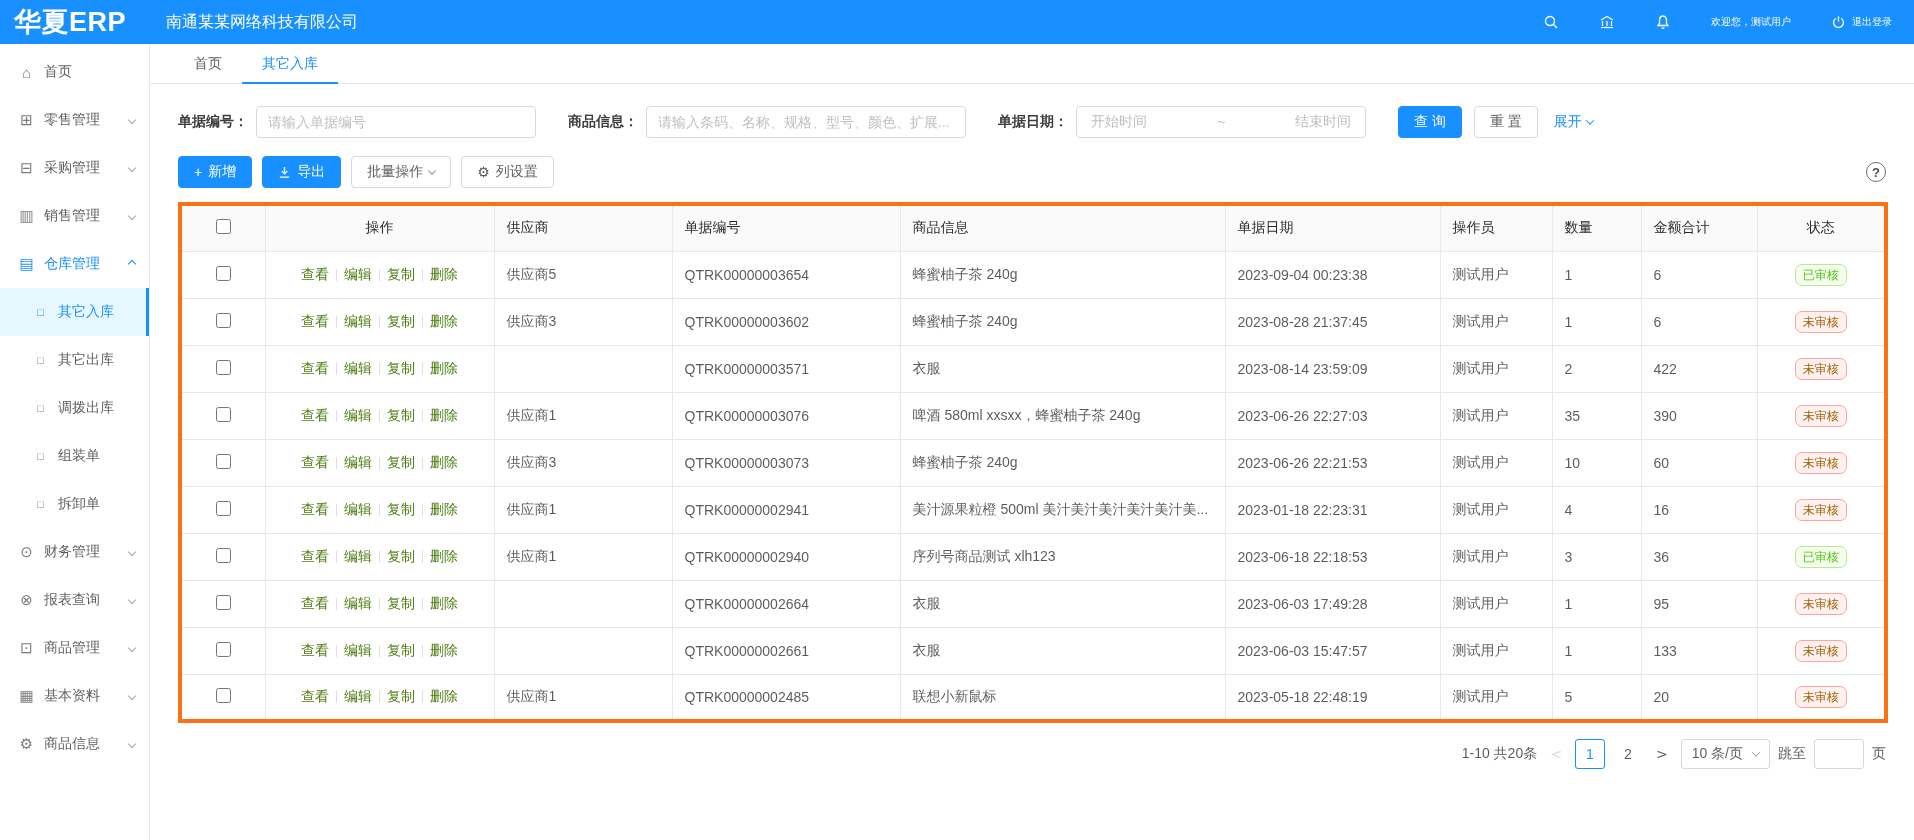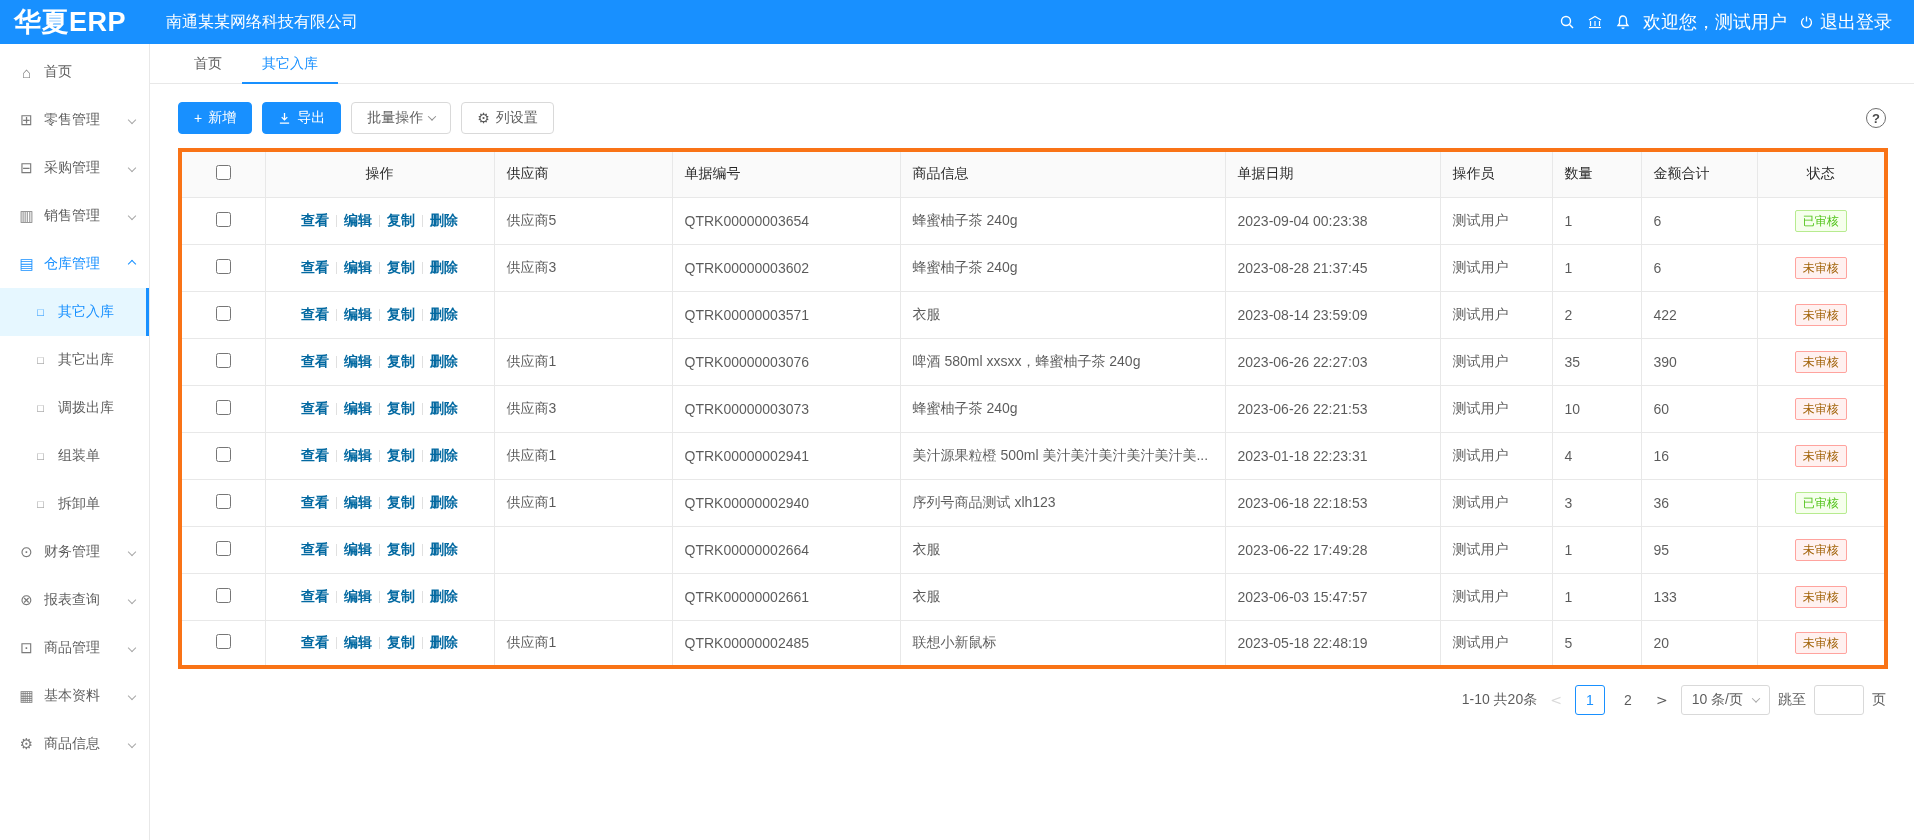--- a/index.html
+++ b/index.html
@@ -3,21 +3,21 @@
 <meta charset="utf-8">
 <style>
   * { margin:0; padding:0; box-sizing:border-box; }
   body { font-family:"Liberation Sans","DejaVu Sans",sans-serif; background:#fff; }
   .app { width:1914px; height:840px; display:flex; flex-direction:column; overflow:hidden; background:#fff; }
 
   
   .topbar { flex:0 0 44px; background:#1890ff; display:flex; align-items:center; color:#fff; }
   .logo { width:150px; padding-left:14px; font-size:27px; font-weight:bold; letter-spacing:.5px; white-space:nowrap; }
   .company { font-size:16px; margin-left:16px; white-space:nowrap; }
-  .top-right { margin-left:auto; display:flex; align-items:center; gap:12px; padding-right:22px; font-size:18px;font-family:Liberation Serif, serif; }
+  .top-right { margin-left:auto; display:flex; align-items:center; gap:40px; padding-right:22px; font-size:10px;font-family:Liberation Serif, serif; }
   .tico { display:flex; align-items:center; cursor:pointer; }
   .logout { display:flex; align-items:center; gap:6px; cursor:pointer; }
 
   
   .main { flex:1; display:flex; min-height:0; }
   .sidebar { width:150px; flex:0 0 150px; border-right:1px solid #e8e8e8; background:#fff; padding-top:4px; overflow:hidden; }
   .content { flex:1; min-width:0; background:#fff; display:flex; flex-direction:column; }
 
   
   .side-item { height:48px; display:flex; align-items:center; padding:0 14px 0 18px; font-size:14px; color:rgba(0,0,0,.65); cursor:pointer; }
@@ -57,23 +57,23 @@
   .help { margin-left:auto; width:20px; height:20px; border-radius:50%; border:1.6px solid #6e6e6e; color:#4a4a4a; display:flex; align-items:center; justify-content:center; font-size:13px; font-weight:bold; cursor:pointer; }
 
   
   .table-wrap { padding:14px 28px 0 28px; }
   table.grid { width:100%; border-collapse:collapse; table-layout:fixed; font-size:14px; color:rgba(0,0,0,.65); border:4px solid #f97316; }
   .grid th, .grid td { border-bottom:1px solid #e8e8e8; border-right:1px solid #e8e8e8; height:47px; padding:0 12px; overflow:hidden; white-space:nowrap; text-overflow:ellipsis; text-align:left; font-weight:normal; }
   .grid th:last-child, .grid td:last-child { border-right:none; }
   .grid thead th { background:#fafafa; color:rgba(0,0,0,.85); }
   .c-center { text-align:center !important; }
   input[type=checkbox] { width:15px; height:15px; cursor:pointer; }
-  .oplink { color:#0369a1; cursor:pointer; text-decoration:none;font-weight:bold; }
+  .oplink { color:#4d7c0f; cursor:pointer; text-decoration:none; }
   .opsep { display:inline-block; width:1px; height:12px; background:#e0e0e0; margin:0 7px; vertical-align:middle; }
-  .badge { display:inline-block; padding:0 7px; line-height:20px; font-size:12px; border-radius:2px; }
+  .badge { display:inline-block; padding:0 7px; line-height:20px; font-size:12px; border-radius:7px; }
   .badge.green { color:#52c41a; border:1px solid #b7eb8f; background:#f6ffed; }
   .badge.red { color:#a16207; border:1px solid #ffa39e; background:#fff1f0; }
 
   
   .pagination { display:flex; align-items:center; justify-content:flex-end; gap:8px; padding:16px 28px 0 28px; font-size:14px; color:rgba(0,0,0,.65); }
   .parrow { padding:0 5px; cursor:pointer; color:rgba(0,0,0,.65); font-family:"DejaVu Sans",sans-serif; }
   .parrow.disabled { color:#d9d9d9; cursor:default; }
   .pbtn { min-width:30px; height:30px; display:flex; align-items:center; justify-content:center; border-radius:3px; cursor:pointer; }
   .pbtn.current { border:1px solid #1890ff; color:#1890ff; background:#fff; }
   .psize { height:30px; border:1px solid #d9d9d9; border-radius:3px; display:flex; align-items:center; gap:10px; padding:0 10px; cursor:pointer; }
@@ -203,20 +203,38 @@
 
       <div class="tabbar">
         <div class="tab">
           <span>首页</span>
         </div>
         <div class="tab active">
           <span>其它入库</span>
         </div>
       </div>
 
+      <div class="filters">
+        <span class="flabel">单据编号：</span>
+        <input class="finput gap" style="width: 280px;" placeholder="请输入单据编号">
+        <span class="flabel">商品信息：</span>
+        <input class="finput gap" style="width: 320px;" placeholder="请输入条码、名称、规格、型号、颜色、扩展...">
+        <span class="flabel">单据日期：</span>
+        <div class="daterange gap">
+          <span>开始时间</span>
+          <span>~</span>
+          <span>结束时间</span>
+        </div>
+        <button class="btn primary" style="margin-right:12px;">查 询</button>
+        <button class="btn" style="margin-right:16px;">重 置</button>
+        <span class="link">
+          <span>展开</span>
+          <i class="chev"></i>
+        </span>
+      </div>
 
       <div class="toolbar">
         <button class="btn primary">
           <span>+</span>
           <span>新增</span>
         </button>
         <button class="btn primary">
           <span style="display:flex;">
             <svg width="13" height="13" viewBox="0 0 14 14" fill="none" stroke="#fff" stroke-width="1.4">
                 <path d="M7 1 v7 M4 5.5 L7 8.5 L10 5.5 M2 12 h10"></path>
@@ -347,21 +365,21 @@
                 <td>3</td>
                 <td>36</td>
                 <td class="c-center"><span class="badge green">已审核</span></td>
               </tr>
               <tr>
                 <td class="c-center"><input type="checkbox" style=""></td>
                 <td class="c-center"><a class="oplink">查看</a><span class="opsep"></span><a class="oplink">编辑</a><span class="opsep"></span><a class="oplink">复制</a><span class="opsep"></span><a class="oplink">删除</a></td>
                 <td></td>
                 <td>QTRK00000002664</td>
                 <td>衣服</td>
-                <td>2023-06-22 17:49:28</td>
+                <td>2023-06-03 17:49:28</td>
                 <td>测试用户</td>
                 <td>1</td>
                 <td>95</td>
                 <td class="c-center"><span class="badge red">未审核</span></td>
               </tr>
               <tr>
                 <td class="c-center"><input type="checkbox" style=""></td>
                 <td class="c-center"><a class="oplink">查看</a><span class="opsep"></span><a class="oplink">编辑</a><span class="opsep"></span><a class="oplink">复制</a><span class="opsep"></span><a class="oplink">删除</a></td>
                 <td></td>
                 <td>QTRK00000002661</td>

